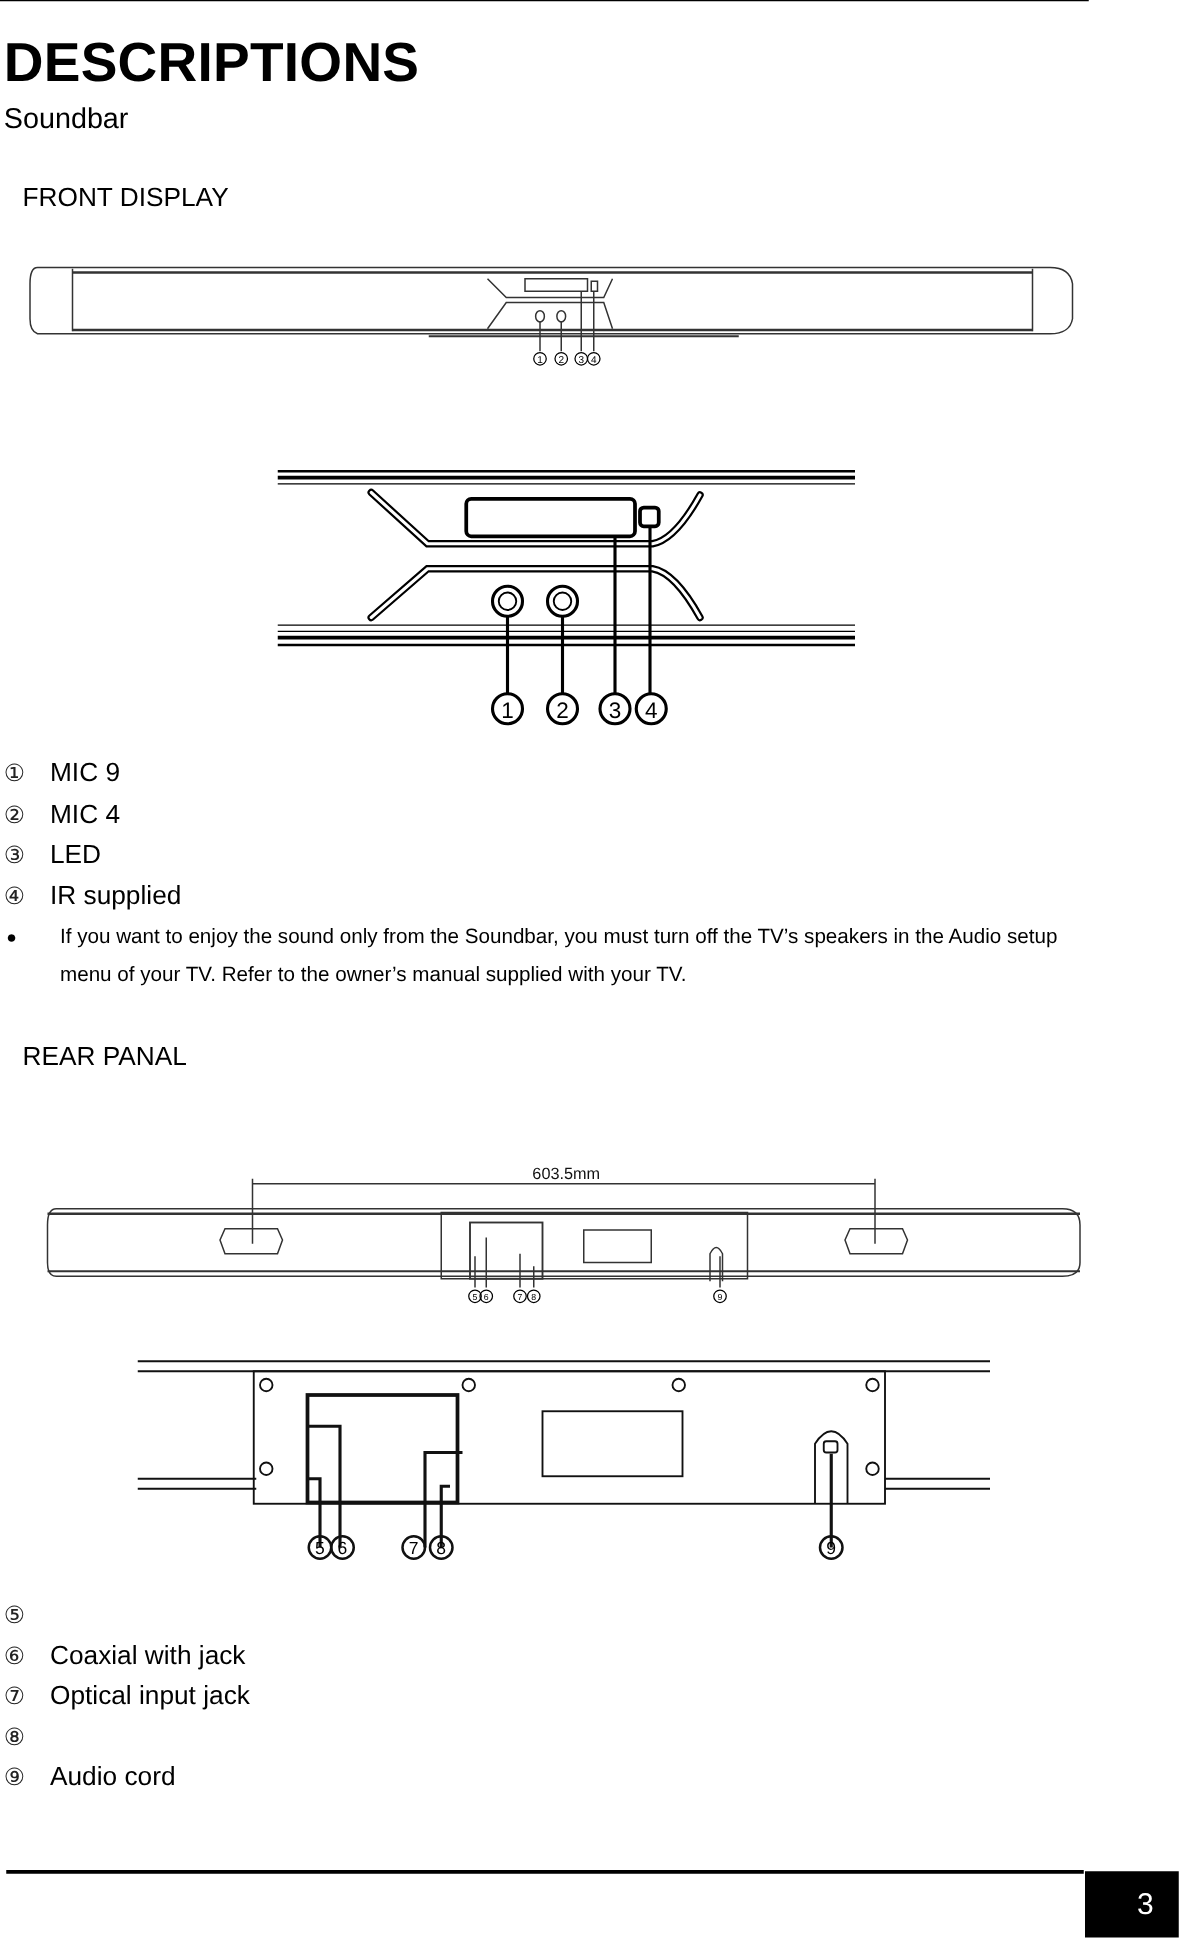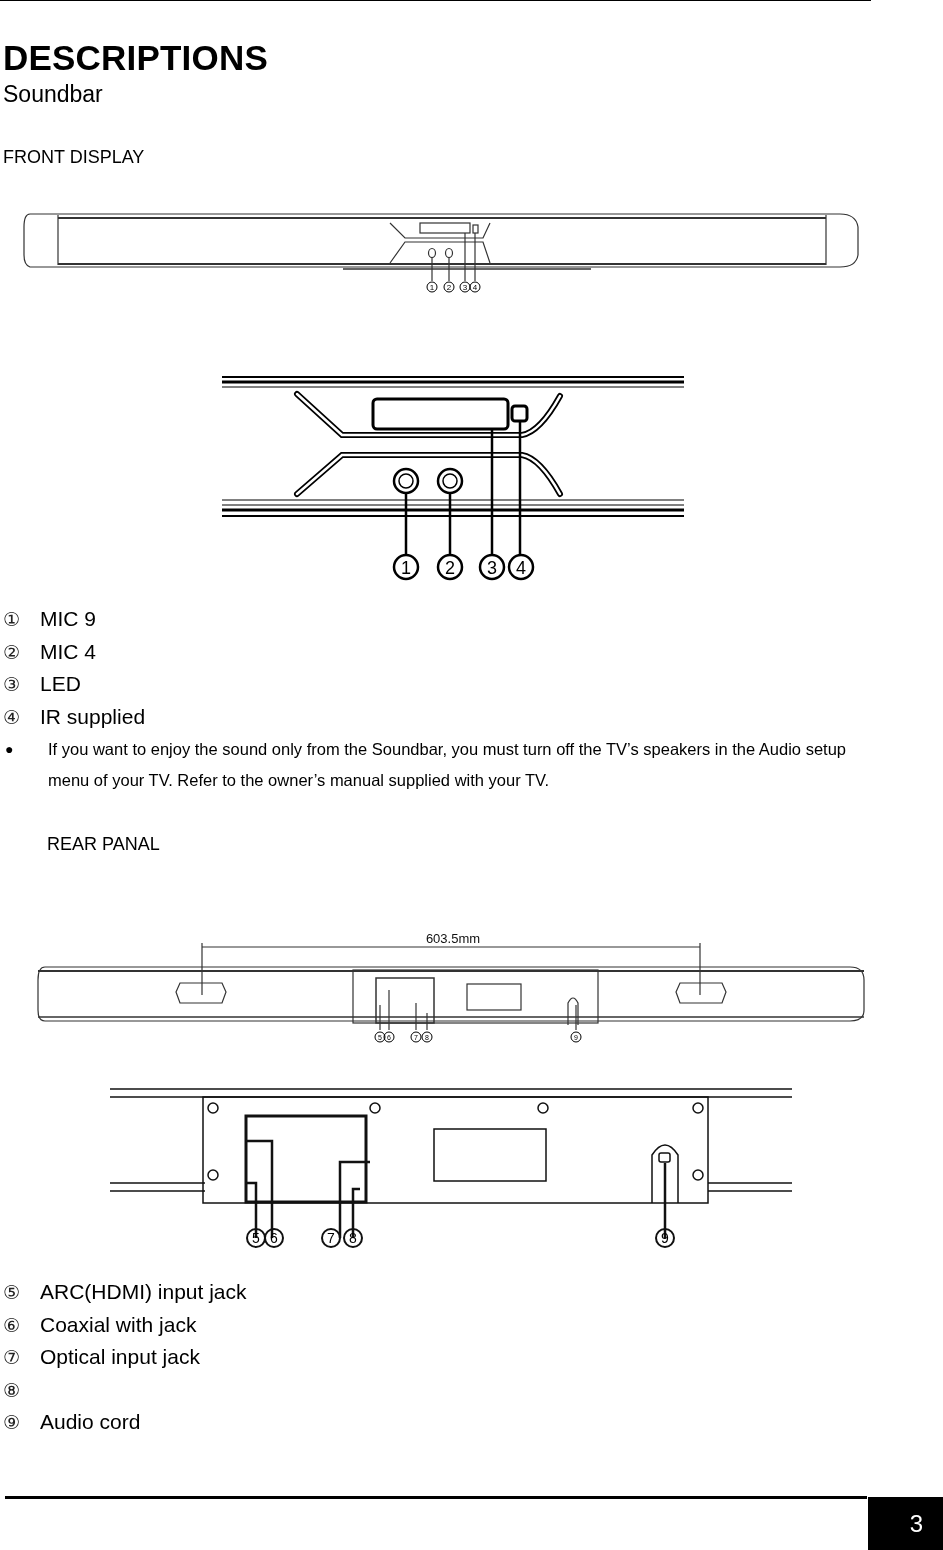--- a/index.html
+++ b/index.html
@@ -1,21 +1,21 @@
 <!DOCTYPE html>
 <html><head>
 <meta charset="utf-8">
 <style>
   html, body { margin:0; padding:0; background:#ffffff; }
   body { width:943px; height:1550px; position:relative; overflow:hidden;
          font-family:"Liberation Sans", sans-serif; color:#000; }
   .top-rule { position:absolute; left:0; top:0; width:871px; height:1px; background:#000; }
-  .h1 { position:absolute; left:3px; top:38px; font-size:35px; font-weight:bold; margin:0; letter-spacing:0.2px; }
+  .h1 { position:absolute; left:3px; top:26px; font-size:44px; font-weight:bold; margin:0; letter-spacing:0.2px; }
   .h2 { position:absolute; left:3px; top:81px; font-size:23px; font-weight:normal; margin:0; }
-  .sec { position:absolute; left:3px; font-size:18px; margin:0; }
+  .sec { position:absolute; left:18px; font-size:21px; margin:0; }
   .fig { position:absolute; }
   .list { position:absolute; left:3px; margin:0; padding:0; list-style:none; }
   .list li { font-size:21px; height:32.6px; line-height:32.6px; display:flex; }
   .list .num { width:37px; display:inline-block; font-family:"DejaVu Sans", sans-serif; font-size:19px; color:#222; }
   .note { position:absolute; left:3px; top:734px; width:860px; font-size:16.5px; line-height:31px; display:flex; }
   .note .bullet { width:43px; flex:none; font-size:14px; padding-left:2px; }
   .bottom-rule { position:absolute; left:5px; top:1496px; width:862px; height:3px; background:#000; }
   .page-box { position:absolute; left:868px; top:1497px; width:75px; height:53px; background:#000; color:#fff;
               font-size:24px; display:flex; align-items:center; justify-content:flex-end; padding-right:20px; box-sizing:border-box; }
   svg text { font-family:"Liberation Sans", sans-serif; }
@@ -114,21 +114,21 @@
       <span class="num">④</span>
       <span>IR supplied</span>
     </li>
 </ul>
 
 <div class="note">
   <span class="bullet">●</span>
   <span>If you want to enjoy the sound only from the Soundbar, you must turn off the TV’s speakers in the Audio setup menu of your TV. Refer to the owner’s manual supplied with your TV.</span>
 </div>
 
-<p class="sec" style="top:834px;margin-left:44px;">REAR PANAL</p>
+<p class="sec" style="top:834px;">REAR PANAL</p>
 
 <svg class="fig" style="left:30px;top:925px;" width="840" height="125" viewBox="0 0 840 125">
   <g fill="none" stroke="#333" stroke-width="1.2">
     <line x1="172" y1="22" x2="670" y2="22"></line>
     <line x1="172" y1="18" x2="172" y2="70"></line>
     <line x1="670" y1="18" x2="670" y2="70"></line>
     <path d="M15,42 L820,42 Q834,42 834,55 L834,85 Q834,96 820,96 L15,96 Q8,96 8,85 L8,55 Q8,42 15,42 Z"></path>
     <line x1="8" y1="46" x2="834" y2="46" stroke-width="2"></line>
     <line x1="8" y1="92" x2="834" y2="92" stroke-width="1.5"></line>
     <polygon points="150,58 192,58 196,67 192,78 150,78 146,67"></polygon>
@@ -193,21 +193,20 @@
     <text x="164" y="160">6</text>
     <text x="221" y="160">7</text>
     <text x="243" y="160">8</text>
     <text x="555" y="160">9</text>
   </g>
 </svg>
 
 <ul class="list" style="top:1276px;">
   <li>
       <span class="num">⑤</span>
-      <span>ARC(HDMI) input jack</span>
     </li>
   <li>
       <span class="num">⑥</span>
       <span>Coaxial with jack</span>
     </li>
   <li>
       <span class="num">⑦</span>
       <span>Optical input jack</span>
     </li>
   <li>

